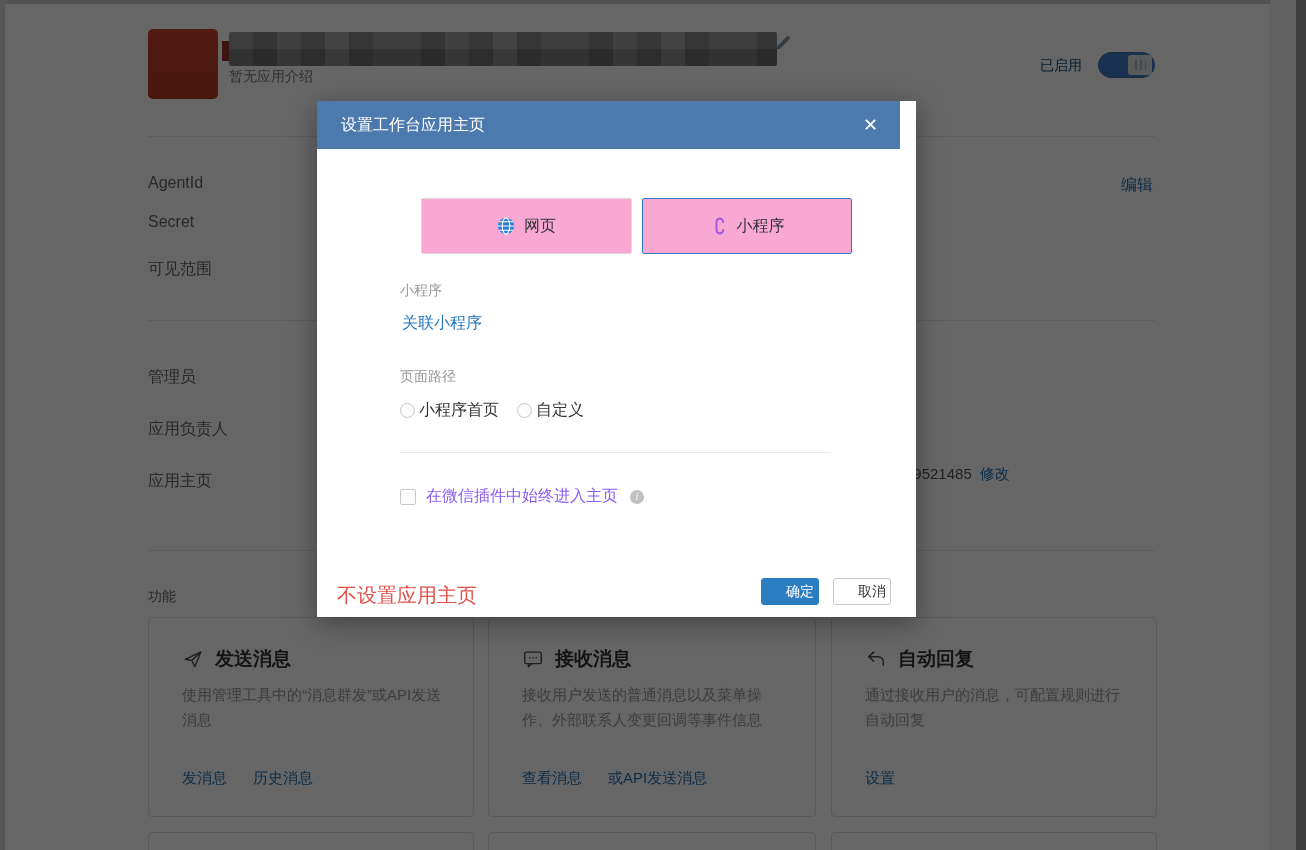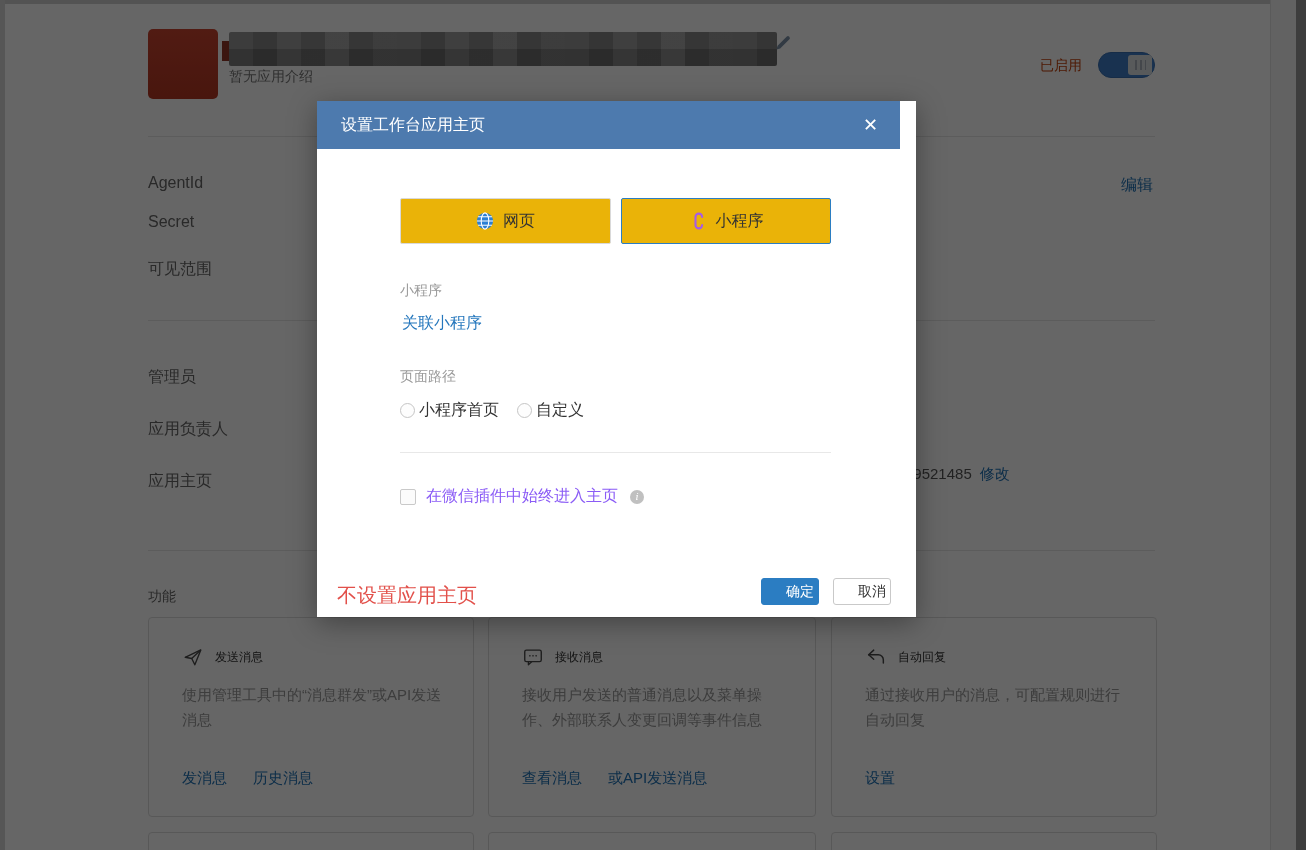--- a/index.html
+++ b/index.html
@@ -23,21 +23,21 @@
               background:linear-gradient(#cb4530,#b53823); }
   .mosaic-sliver { left:222px; top:41px; width:7px; height:20px; background:#93392a; }
   .name-mosaic { left:229px; top:32px; width:548px; height:34px; border-radius:2px;
     background-image:
       linear-gradient(rgba(255,255,255,0.07) 0 50%, rgba(0,0,0,0.12) 50% 100%),
       repeating-linear-gradient(90deg,#8f8f8f 0 24px,#7b7b7b 24px 48px,#989898 48px 72px,
         #828282 72px 96px,#a0a0a0 96px 120px,#7e7e7e 120px 144px,#909090 144px 168px);
   }
   .pencil { left:773px; top:33px; width:20px; height:20px; }
   .no-intro { left:229px; top:68px; font-size:14px; color:#777; }
-  .enabled-label { left:1040px; top:57px; font-size:14px; color:#c2410c; }
+  .enabled-label { left:1040px; top:57px; font-size:14px; color:#0c4a6e; }
   .toggle { left:1098px; top:52px; width:57px; height:26px; border-radius:13px;
             background:#3f7ec7; border:1px solid #376fb2; }
   .toggle-knob { position:absolute; right:2px; top:2px; width:24px; height:20px;
             border-radius:3px; background:#dde0e4; display:flex; align-items:center; justify-content:center; }
   .toggle-grip { width:11px; height:10px;
             background:repeating-linear-gradient(90deg,#aab2bb 0 2px,transparent 2px 5px); }
 
   .hline { height:1px; background:#e7e7e7; left:148px; width:1007px; }
   .div-1 { top:136px; } .div-2 { top:320px; } .div-3 { top:550px; }
 
@@ -50,38 +50,38 @@
 
   .section-label { left:148px; top:588px; font-size:14px; color:#666; }
 
   
   .card { top:617px; height:200px; background:#fff; border:1px solid #dcdcdc; border-radius:4px; }
   .card-1 { left:148px; width:326px; }
   .card-2 { left:488px; width:328px; }
   .card-3 { left:831px; width:326px; }
   .card-b { top:832px; height:60px; }
   .card-head { position:absolute; left:33px; top:28px; display:flex; align-items:center; gap:11px; }
-  .card-title { font-size:12px; color:#333; }
+  .card-title { font-size:19px; color:#333;font-weight:bold; }
   .card-desc { position:absolute; left:33px; top:64px; right:26px;
                font-size:15px; line-height:25px; color:#999; }
   .card-links { position:absolute; left:33px; bottom:28px; display:flex; gap:26px; }
   .card-link { font-size:15px; color:#2173b6; cursor:pointer; }
 
   
   .overlay { left:0; top:0; width:1306px; height:850px; background:rgba(0,0,0,0.60); z-index:10; }
   .modal { left:317px; top:101px; width:599px; height:516px; background:#fff; z-index:20;
            box-shadow:0 6px 26px rgba(0,0,0,0.35); }
   .modal-header { position:absolute; left:0; top:0; right:16px; height:48px; background:#4d7aae;
            display:flex; align-items:center; padding:0 22px 0 24px; }
   .modal-title { color:#fff; font-size:16px; flex:1; }
   .modal-close { color:#fff; font-size:18px; font-weight:bold; cursor:pointer; line-height:1; }
 
-  .tab { position:absolute; top:97px; height:46px; border:1px solid #d9d9d9; border-radius:2px;
+  .tab { position:absolute; top:97px; height:56px; border:1px solid #d9d9d9; border-radius:2px;
          display:flex; align-items:center; justify-content:center; gap:9px;
-         font-size:16px; color:#333; background:#eab308; cursor:pointer; }
+         font-size:16px; color:#333; background:#f9a8d4; cursor:pointer;margin-left:21px; }
   .tab-web { left:83px; width:211px; }
   .tab-mp  { left:304px; width:210px; border-color:#2b7dc2; }
 
   .small-label { position:absolute; left:83px; font-size:14px; color:#999; }
   .lbl-mp { top:181px; } .lbl-path { top:267px; }
   .link-blue { position:absolute; font-size:16px; color:#2577bd; cursor:pointer; }
   .link-assoc { left:85px; top:212px; }
 
   .radio-row { position:absolute; left:83px; top:299px; display:flex; align-items:center; gap:18px; }
   .radio-item { display:flex; align-items:center; gap:4px; font-size:16px; color:#333; cursor:pointer; }

